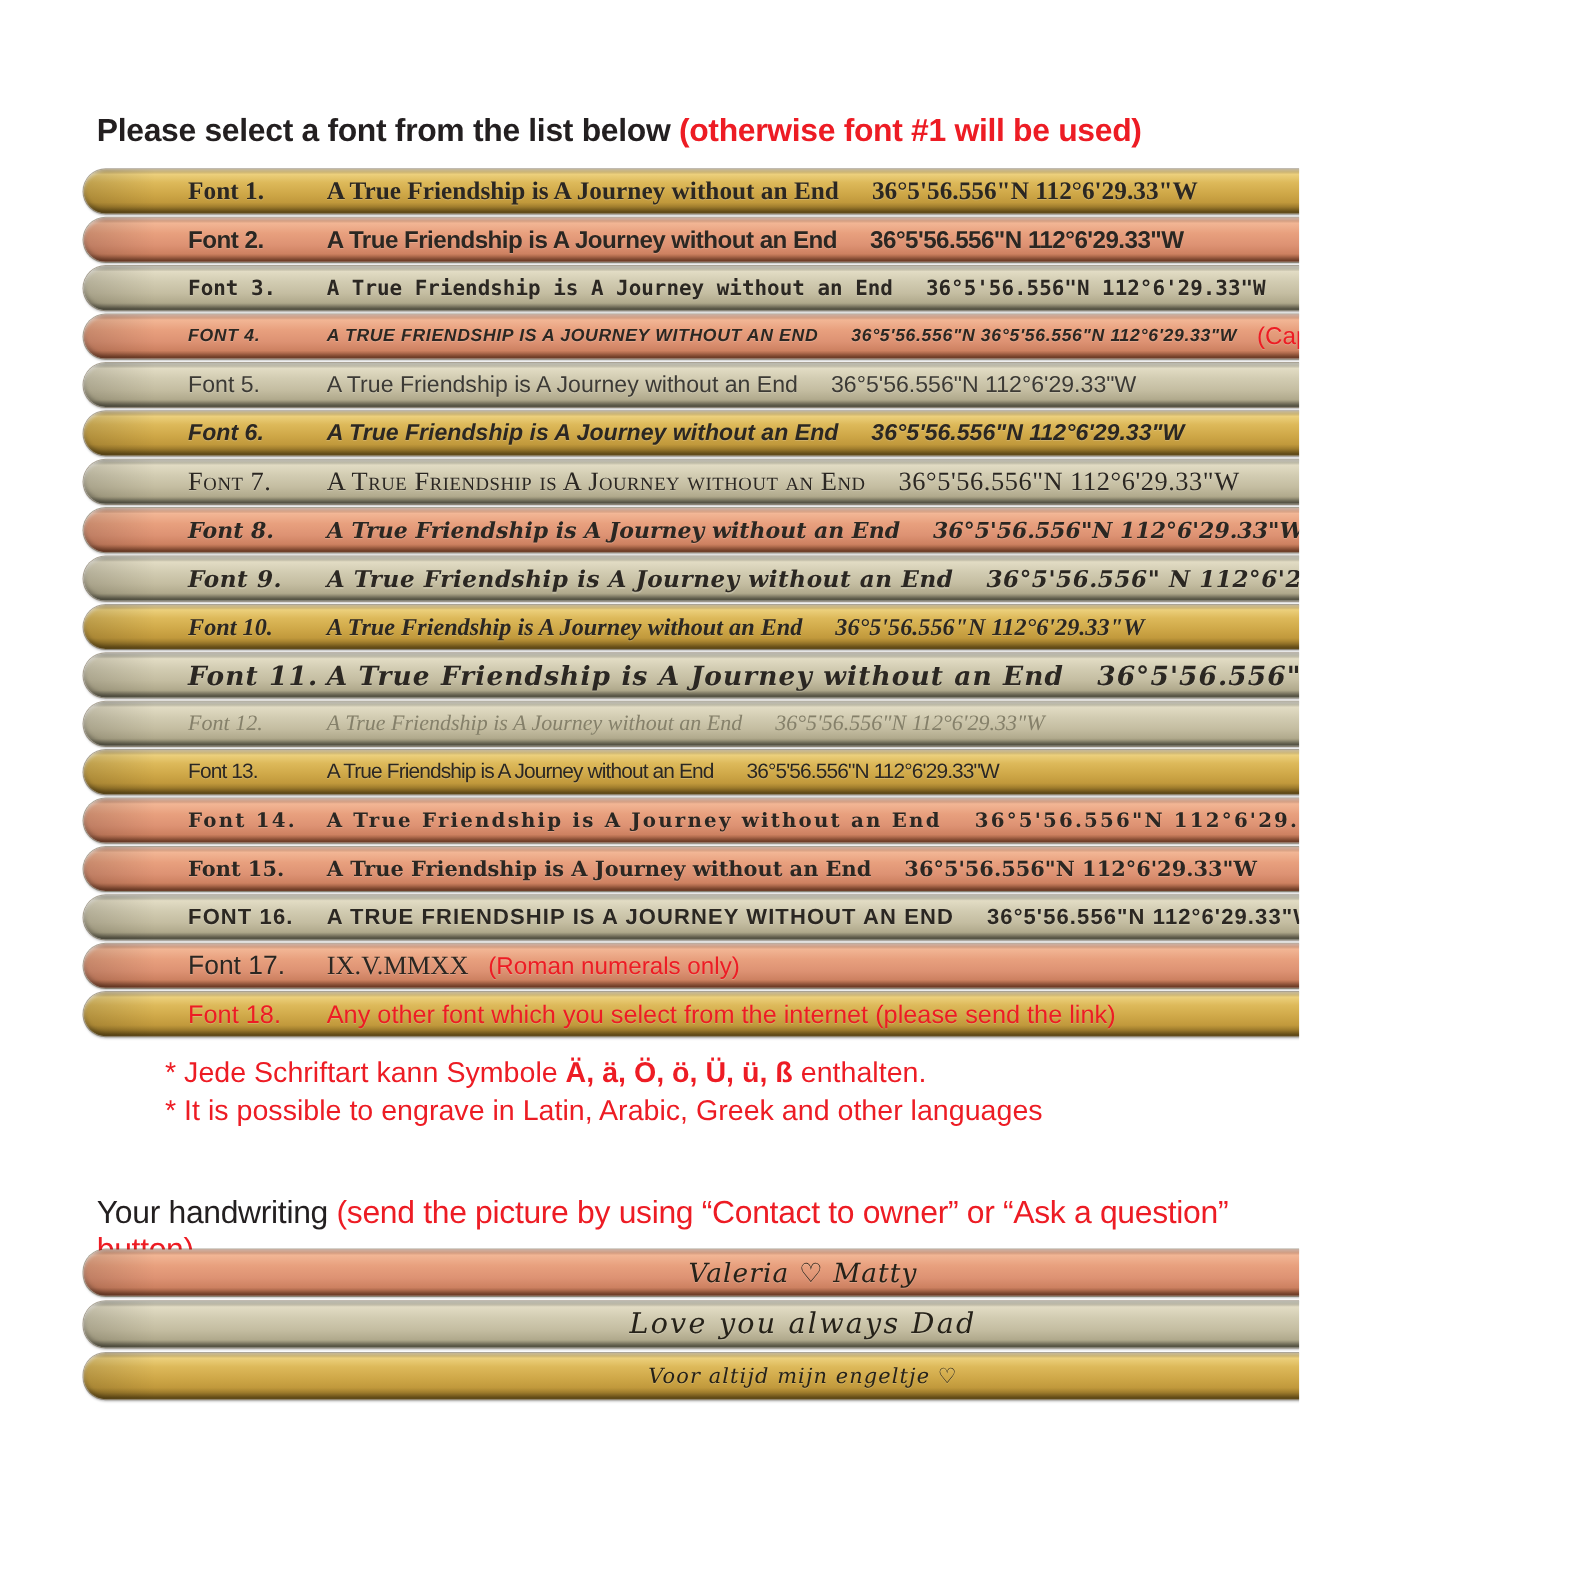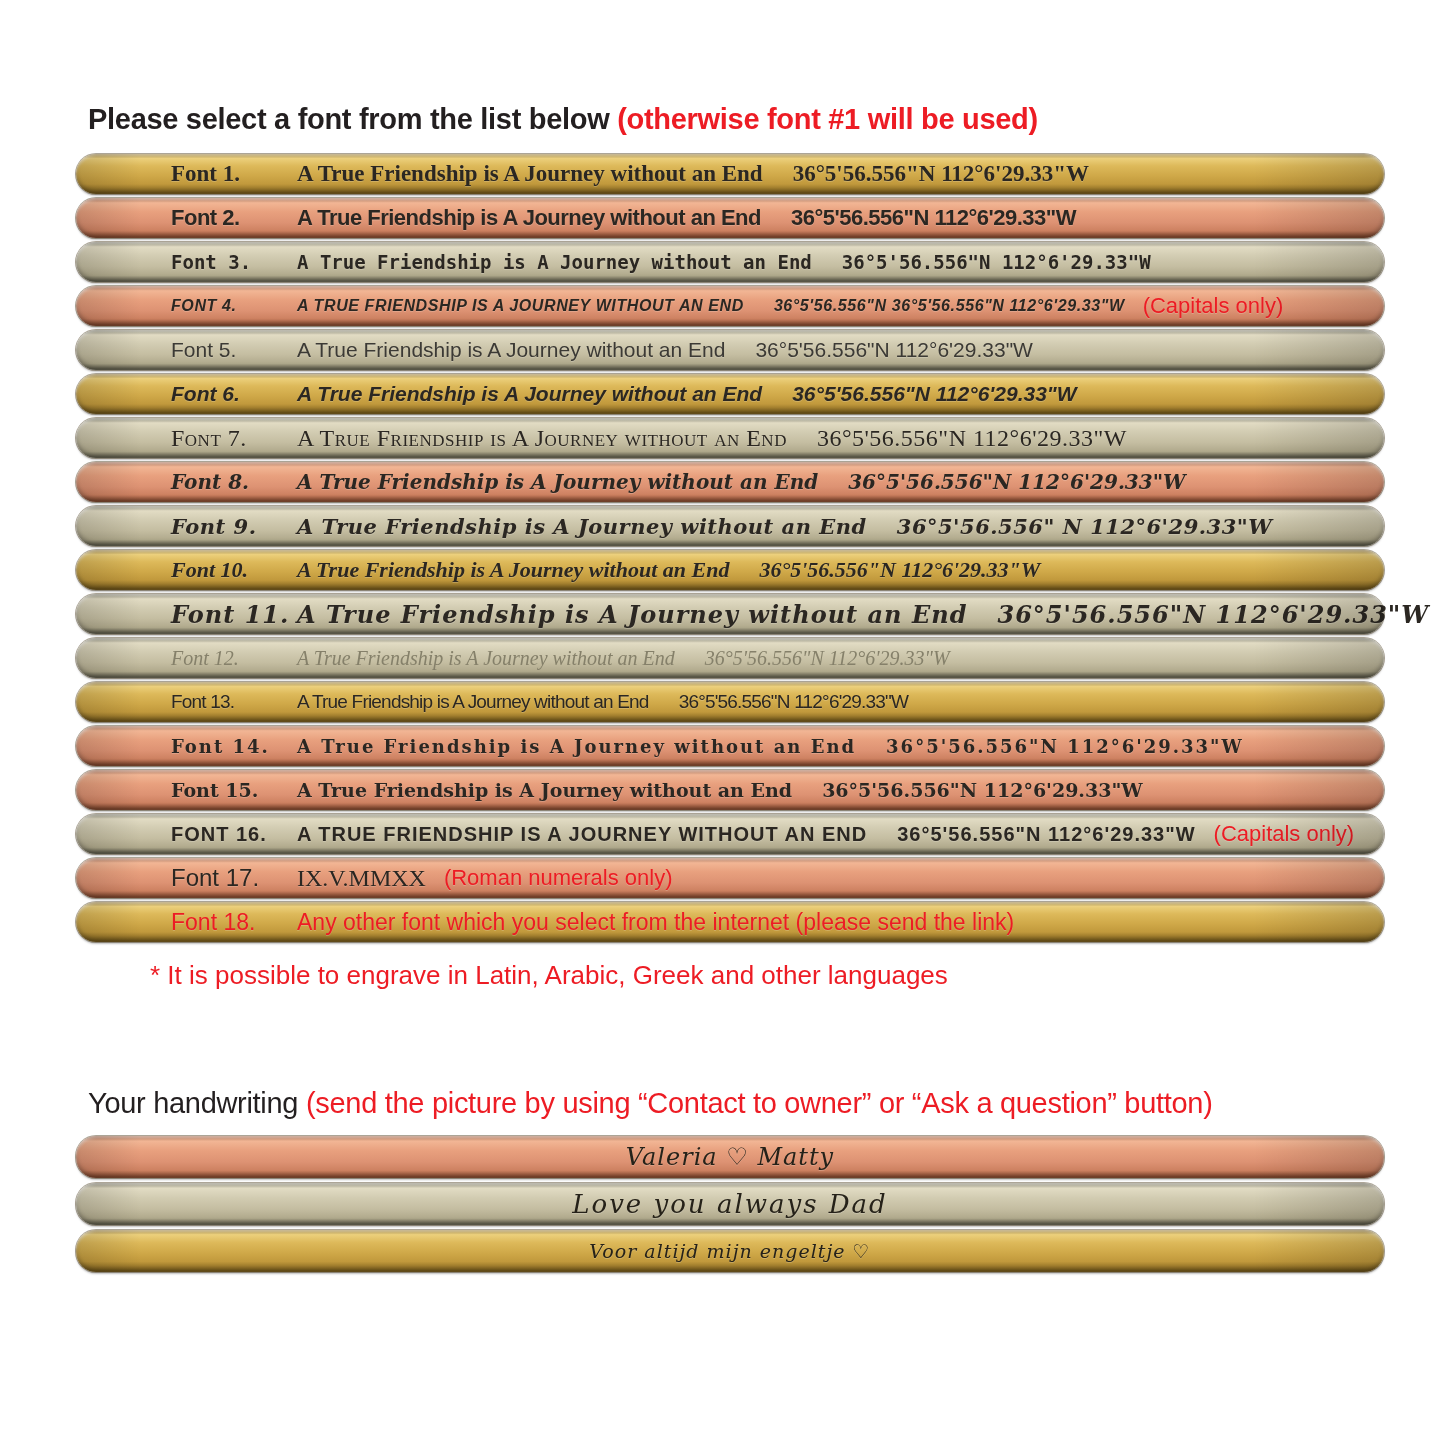--- a/index.html
+++ b/index.html
@@ -1,16 +1,16 @@
 <!DOCTYPE html>
 <html><head>
 <meta charset="utf-8">
 <style>
   html,body{margin:0;padding:0;background:#ffffff;}
-  .page{position:relative;width:1445px;height:1445px;background:#ffffff;overflow:hidden;
+  .page{position:relative;width:1181px;height:1445px;background:#ffffff;overflow:hidden;
         font-family:"Liberation Sans",sans-serif;color:#231f20;}
   .red{color:#ed1c24;}
   .title{position:absolute;left:88px;top:103px;font-size:29px;font-weight:700;letter-spacing:-0.3px;}
   .hw-title{position:absolute;left:88px;top:1087px;font-size:29px;font-weight:400;letter-spacing:-0.3px;}
 
   .bars{position:absolute;left:76px;top:154px;width:1308px;}
   .hw-bars{position:absolute;left:76px;top:1136px;width:1308px;}
 
   .bar{position:relative;height:40px;margin-bottom:4px;border-radius:20px;
        display:flex;align-items:center;white-space:nowrap;
@@ -180,20 +180,21 @@
     </div>
 
     <div class="bar gold">
       <span class="lbl f18 redtxt">Font 18.</span>
       <span class="smp f18 redtxt">Any other font which you select from the internet (please send the link)</span>
     </div>
 
   </div>
 
   <div class="notes">
+    <div><span>* Jede Schriftart kann Symbole </span><b>Ä, ä, Ö, ö, Ü, ü, ß</b><span> enthalten.</span></div>
     <div>* It is possible to engrave in Latin, Arabic, Greek and other languages</div>
   </div>
 
   <div class="hw-title">
     <span>Your handwriting </span><span class="red">(send the picture by using “Contact to owner” or “Ask a question” button)</span>
   </div>
 
   <div class="hw-bars">
     <div class="bar copper hw-bar hw1">
       <span>Valeria ♡ Matty</span>

